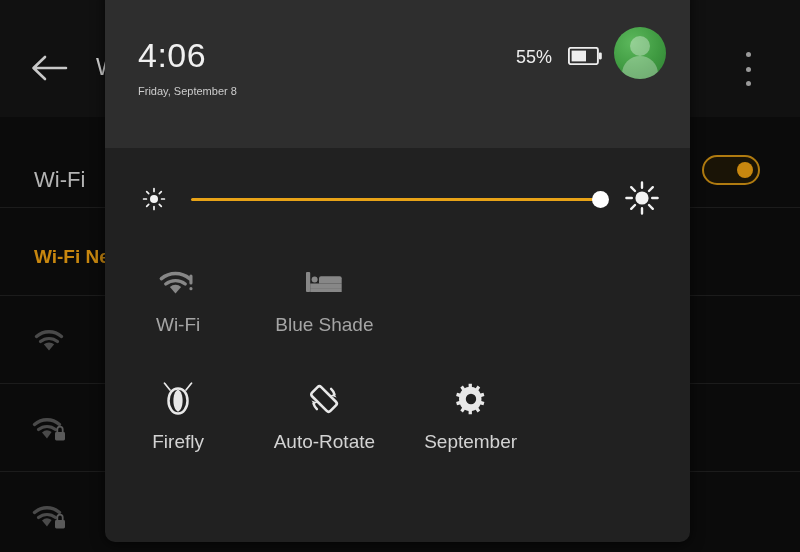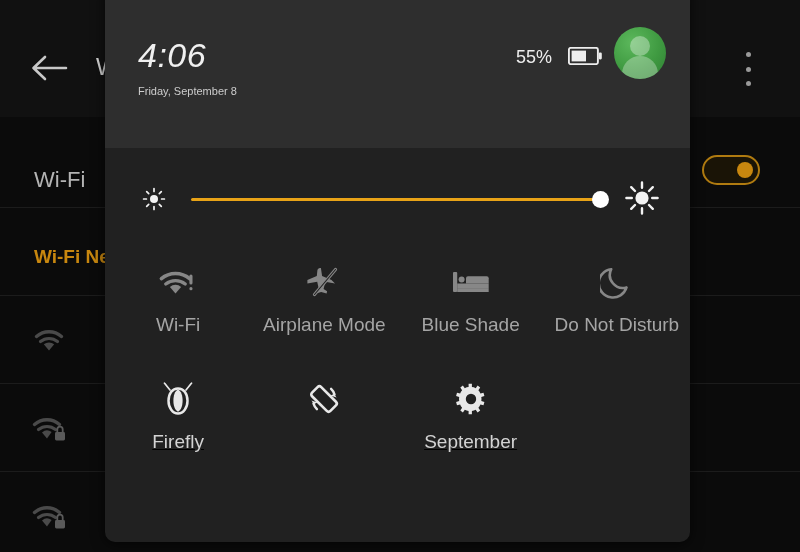--- a/index.html
+++ b/index.html
@@ -75,21 +75,21 @@
     overflow: hidden;
     box-shadow: 0 2px 14px rgba(0,0,0,.65);
   }
 
   .panel-header {
     position: absolute; left: 0; top: 0; width: 585px; height: 158px;
     background: #2e2e2e;
   }
   .clock {
     position: absolute; left: 33px; top: 46px;
-    font-size: 34px; color: #f0f0f0; letter-spacing: .5px; font-style: italic;
+    font-size: 34px; color: #f0f0f0; letter-spacing: .5px;
   }
   .date {
     position: absolute; left: 33px; top: 95px;
     font-size: 11px; color: #cdcdcd;
   }
   .battery-pct {
     position: absolute; right: 138px; top: 57px;
     font-size: 18px; color: #ededed;
   }
   .battery-icon {
@@ -141,21 +141,21 @@
     height: 40px; display: flex; align-items: center; justify-content: center;
   }
   .tile .tlabel {
     margin-top: 11px; font-size: 19px; line-height: 24px;
     max-width: 132px;
   }
   .row-dim .glyph svg { fill: #878787; stroke: #878787; }
   .row-dim .tlabel { color: #a5a5a5; }
   .row-bright .glyph svg { fill: #e8e8e8; stroke: #e8e8e8; }
   .row-bright .tlabel { color: #d3d3d3; }
-  .tiles .tile-row + .tile-row { margin-top: 32px; text-decoration: underline; }
+  .tiles .tile-row + .tile-row { margin-top: 32px; }
 </style>
 </head>
 <body>
 
 <div id="root">
 
   <div class="bg-page">
 
     <div class="bg-appbar">
       <div class="bg-back">
@@ -272,52 +272,34 @@
               <path d="M17.5 27.5 l-5.6-6.6a8.6 8.6 0 0 1 11.2 0z" fill="#878787" stroke="none"></path>
               <path d="M3.4 12.6a22 22 0 0 1 28.2 0" fill="none" stroke="#878787" stroke-width="3.6" stroke-linecap="round"></path>
               <path d="M7.8 18a15.6 15.6 0 0 1 19.4 0" fill="none" stroke="#878787" stroke-width="3.4" stroke-linecap="round"></path>
               <rect x="31.4" y="8.5" width="3.1" height="10" rx="1.5" fill="#878787" stroke="none"></rect>
               <rect x="31.4" y="21" width="3.1" height="3.2" rx="1.5" fill="#878787" stroke="none"></rect>
             </svg>
           </span>
           <span class="tlabel">Wi-Fi</span>
         </div>
 
-        <div class="tile">
-          <span class="glyph">
-            <svg viewBox="0 0 38 34" width="38" height="34" aria-hidden="true">
-              <path d="M30 18.4 l-9.8-1.7 -1.6 7.2 3.5 2.4 -0.5 2.3 -5.4-1.6 -5.4 1.6 -0.5-2.3 3.5-2.4 -1.6-7.2 -9.8 1.7 0-3.3 9.4-4 0.6-5.9c.1-1.3 1.3-2.3 2.6-2.3h.9l1.2 8 9.4 4z" fill="#878787" stroke="none"></path>
-              <path d="M9.5 29.5 L30.5 4.5" fill="none" stroke="#878787" stroke-width="3.2" stroke-linecap="round"></path>
-              <path d="M9.5 29.5 L30.5 4.5" fill="none" stroke="#212121" stroke-width="1.1" stroke-linecap="round"></path>
-            </svg>
-          </span>
-          <span class="tlabel">Airplane Mode</span>
-        </div>
 
         <div class="tile">
           <span class="glyph">
             <svg viewBox="0 0 40 28" width="40" height="28" aria-hidden="true">
               <rect x="2" y="4" width="4.2" height="20" rx="1" fill="#878787" stroke="none"></rect>
               <rect x="6.2" y="15.5" width="31.5" height="4.6" fill="#878787" stroke="none"></rect>
               <rect x="6.2" y="20.1" width="31.5" height="3.9" fill="#878787" stroke="none"></rect>
               <path d="M15 15.5v-5.2a2 2 0 0 1 2-2h18.7a2 2 0 0 1 2 2v5.2z" fill="#878787" stroke="none"></path>
               <circle cx="10.6" cy="11.4" r="3" fill="#878787" stroke="none"></circle>
             </svg>
           </span>
           <span class="tlabel">Blue Shade</span>
         </div>
 
-        <div class="tile">
-          <span class="glyph">
-            <svg viewBox="0 0 34 34" width="34" height="34" aria-hidden="true">
-              <path d="M26.5 22.4A13 13 0 0 1 11.2 4.2a14.2 14.2 0 1 0 15.3 18.2z" fill="none" stroke="#878787" stroke-width="2.6" stroke-linejoin="round"></path>
-            </svg>
-          </span>
-          <span class="tlabel">Do Not Disturb</span>
-        </div>
       </div>
 
       <div class="tile-row row-bright">
 
         <div class="tile">
           <span class="glyph">
             <svg viewBox="0 0 34 36" width="34" height="36" aria-hidden="true">
               <path d="M9 9 C6 5.5 4.5 3.5 3.5 2.2" fill="none" stroke="#e8e8e8" stroke-width="1.7" stroke-linecap="round"></path>
               <path d="M25 9 C28 5.5 29.5 3.5 30.5 2.2" fill="none" stroke="#e8e8e8" stroke-width="1.7" stroke-linecap="round"></path>
               <path d="M17 7.5c5.8 0 9.5 5.2 9.5 12.2S22.4 32.5 17 32.5 7.5 26.7 7.5 19.7 11.2 7.5 17 7.5z" fill="none" stroke="#e8e8e8" stroke-width="2.5"></path>
@@ -334,20 +316,21 @@
             <svg viewBox="0 0 36 36" width="36" height="36" aria-hidden="true">
               <g transform="rotate(-45 18 18)">
                 <rect x="11.5" y="5" width="13" height="26" rx="2.6" fill="none" stroke="#e8e8e8" stroke-width="2.6"></rect>
               </g>
               <path d="M7.5 22.5a12 12 0 0 0 3.4 5.6" fill="none" stroke="#e8e8e8" stroke-width="2.5" stroke-linecap="round"></path>
               <path d="M28.5 13.5a12 12 0 0 0-3.4-5.6" fill="none" stroke="#e8e8e8" stroke-width="2.5" stroke-linecap="round"></path>
               <path d="M5.4 19.4l2.6 3.6 3.6-1.4z" fill="#e8e8e8" stroke="none"></path>
               <path d="M30.6 16.6l-2.6-3.6-3.6 1.4z" fill="#e8e8e8" stroke="none"></path>
             </svg>
           </span>
+          <span class="tlabel">Auto-Rotate</span>
         </div>
 
         <div class="tile">
           <span class="glyph">
             <svg viewBox="0 0 34 34" width="34" height="34" aria-hidden="true">
               <path d="M30.4 19.9l-3.1-.9a10.6 10.6 0 0 0 0-4l3.1-.9-.9-3.3-3.1.8a10.9 10.9 0 0 0-2-3.4l1.8-2.6-2.6-2-1.9 2.6a10.6 10.6 0 0 0-3.8-1.1V1.8h-3.3v3.3a10.6 10.6 0 0 0-3.8 1.1L8.9 3.6l-2.6 2 1.8 2.6a10.9 10.9 0 0 0-2 3.4l-3.1-.8-.9 3.3 3.1.9a10.6 10.6 0 0 0 0 4l-3.1.9.9 3.3 3.1-.8a10.9 10.9 0 0 0 2 3.4l-1.8 2.6 2.6 2 1.9-2.6a10.6 10.6 0 0 0 3.8 1.1v3.3h3.3v-3.3a10.6 10.6 0 0 0 3.8-1.1l1.9 2.6 2.6-2-1.8-2.6a10.9 10.9 0 0 0 2-3.4l3.1.8zM17 22.2a5.2 5.2 0 1 1 0-10.4 5.2 5.2 0 0 1 0 10.4z" fill="#e8e8e8" stroke="none"></path>
             </svg>
           </span>
           <span class="tlabel">September</span>
         </div>

